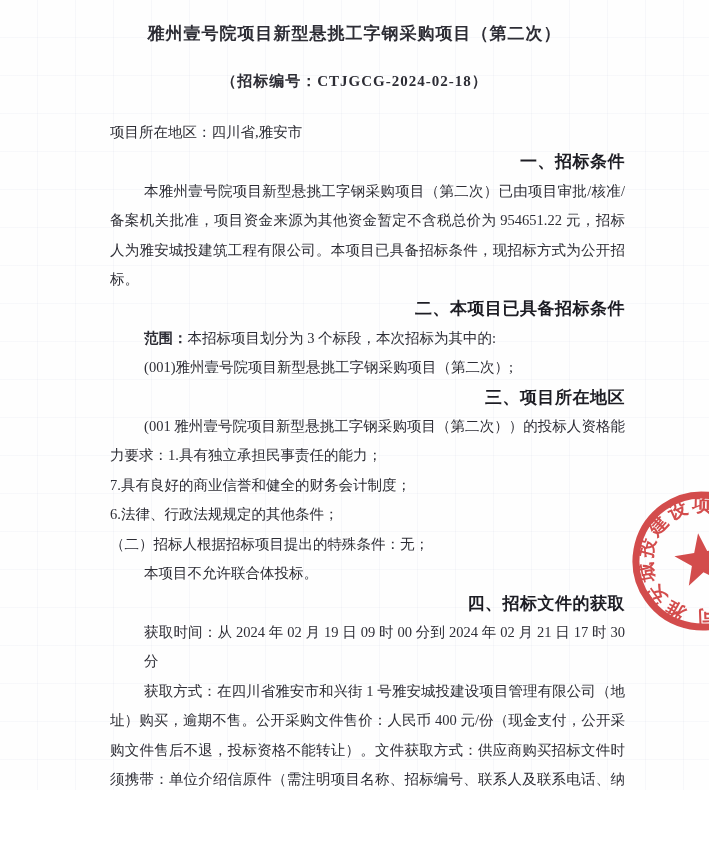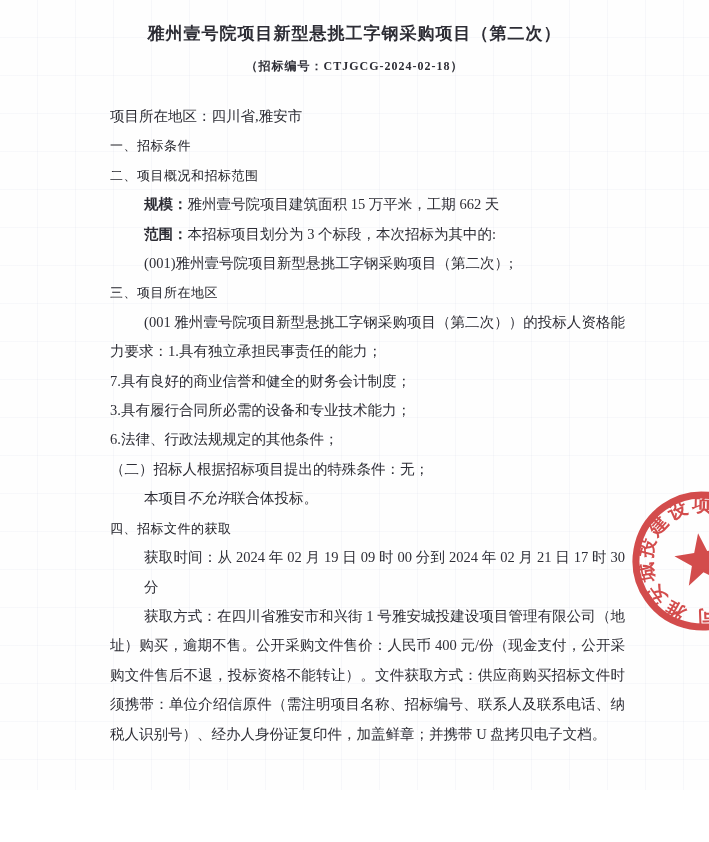--- a/index.html
+++ b/index.html
@@ -17,45 +17,45 @@
     color: #2d2d35;
   }
   .doc-title {
     margin: 22px 60px 0 60px;
     text-align: center;
     font-size: 17px;
     font-weight: bold;
     letter-spacing: 1px;
   }
   .doc-subtitle {
-    margin: 13px 60px 0 60px;
+    margin: 27px 60px 0 60px;
     text-align: center;
-    font-size: 12px;
+    font-size: 15px;
     font-weight: bold;
     letter-spacing: 1px;
   }
   .content {
     margin: 27px 84px 0 110px;
     font-size: 14.5px;
     line-height: 29.4px;
     text-align: justify;
   }
   .sec-heading {
     font-family: "Liberation Sans", "DejaVu Sans", sans-serif;
-    font-size: 13px;
-    font-weight: normal;
+    font-size: 17px;
+    font-weight: bold;
     color: #1d1d24;
     letter-spacing: .5px;
-    text-align: left;
+    text-align: right;
   }
   .para-indent { text-indent: 2.35em; }
   .line-indent { padding-left: 2.35em; text-indent: 0; }
   .flush { text-indent: 0; }
   .bold-label { font-weight: bold; }
-  .italic { font-style: italic; }
+  .italic { }
   .seal {
     position: absolute;
     left: 607px;
     top: 466px;
     width: 190px;
     height: 190px;
     opacity: .88;
     pointer-events: none;
   }
 </style>
@@ -65,30 +65,29 @@
 <div class="page">
 
   <div class="doc-title">雅州壹号院项目新型悬挑工字钢采购项目（第二次）</div>
   <div class="doc-subtitle">（招标编号：CTJGCG-2024-02-18）</div>
 
   <div class="content">
 
     <div class="flush">项目所在地区：四川省,雅安市</div>
 
     <div class="sec-heading">一、招标条件</div>
+    <div class="para-indent">本雅州壹号院项目新型悬挑工字钢采购项目（第二次）已由项目审批/核准/备案机关批准，项目资金来源为其他资金暂定不含税总价为 954651.22 元，招标人为雅安城投建筑工程有限公司。本项目已具备招标条件，现招标方式为公开招标。</div>
 
-    <div class="sec-heading">二、项目概况和招标范围</div>
-    <div class="line-indent"><span class="bold-label">规模：</span><span>雅州壹号院项目建筑面积 15 万平米，工期 662 天</span></div>
+    <div class="sec-heading">二、本项目已具备招标条件</div>
     <div class="line-indent"><span class="bold-label">范围：</span><span>本招标项目划分为 3 个标段，本次招标为其中的:</span></div>
     <div class="line-indent">(001)雅州壹号院项目新型悬挑工字钢采购项目（第二次）;</div>
 
     <div class="sec-heading">三、项目所在地区</div>
     <div class="para-indent">(001 雅州壹号院项目新型悬挑工字钢采购项目（第二次））的投标人资格能力要求：1.具有独立承担民事责任的能力；</div>
     <div class="flush">7.具有良好的商业信誉和健全的财务会计制度；</div>
-    <div class="flush">3.具有履行合同所必需的设备和专业技术能力；</div>
     <div class="flush">6.法律、行政法规规定的其他条件；</div>
     <div class="flush">（二）招标人根据招标项目提出的特殊条件：无；</div>
     <div class="line-indent"><span>本项目</span><span class="italic">不允许</span><span>联合体投标。</span></div>
 
     <div class="sec-heading">四、招标文件的获取</div>
     <div class="line-indent"><span>获取时间：</span><span>从 2024 年 02 月 19 日  09 时 00 分到 2024 年 02 月 21 日  17 时 30 分</span></div>
     <div class="para-indent"><span>获取方式：</span><span>在四川省雅安市和兴街 1 号雅安城投建设项目管理有限公司（地址）购买，逾期不售。公开采购文件售价：人民币 400 元/份（现金支付，公开采购文件售后不退，投标资格不能转让）。文件获取方式：供应商购买招标文件时须携带：单位介绍信原件（需注明项目名称、招标编号、联系人及联系电话、纳税人识别号）、经办人身份证复印件，加盖鲜章；并携带 U 盘拷贝电子文档。</span></div>
 
   </div>
 

